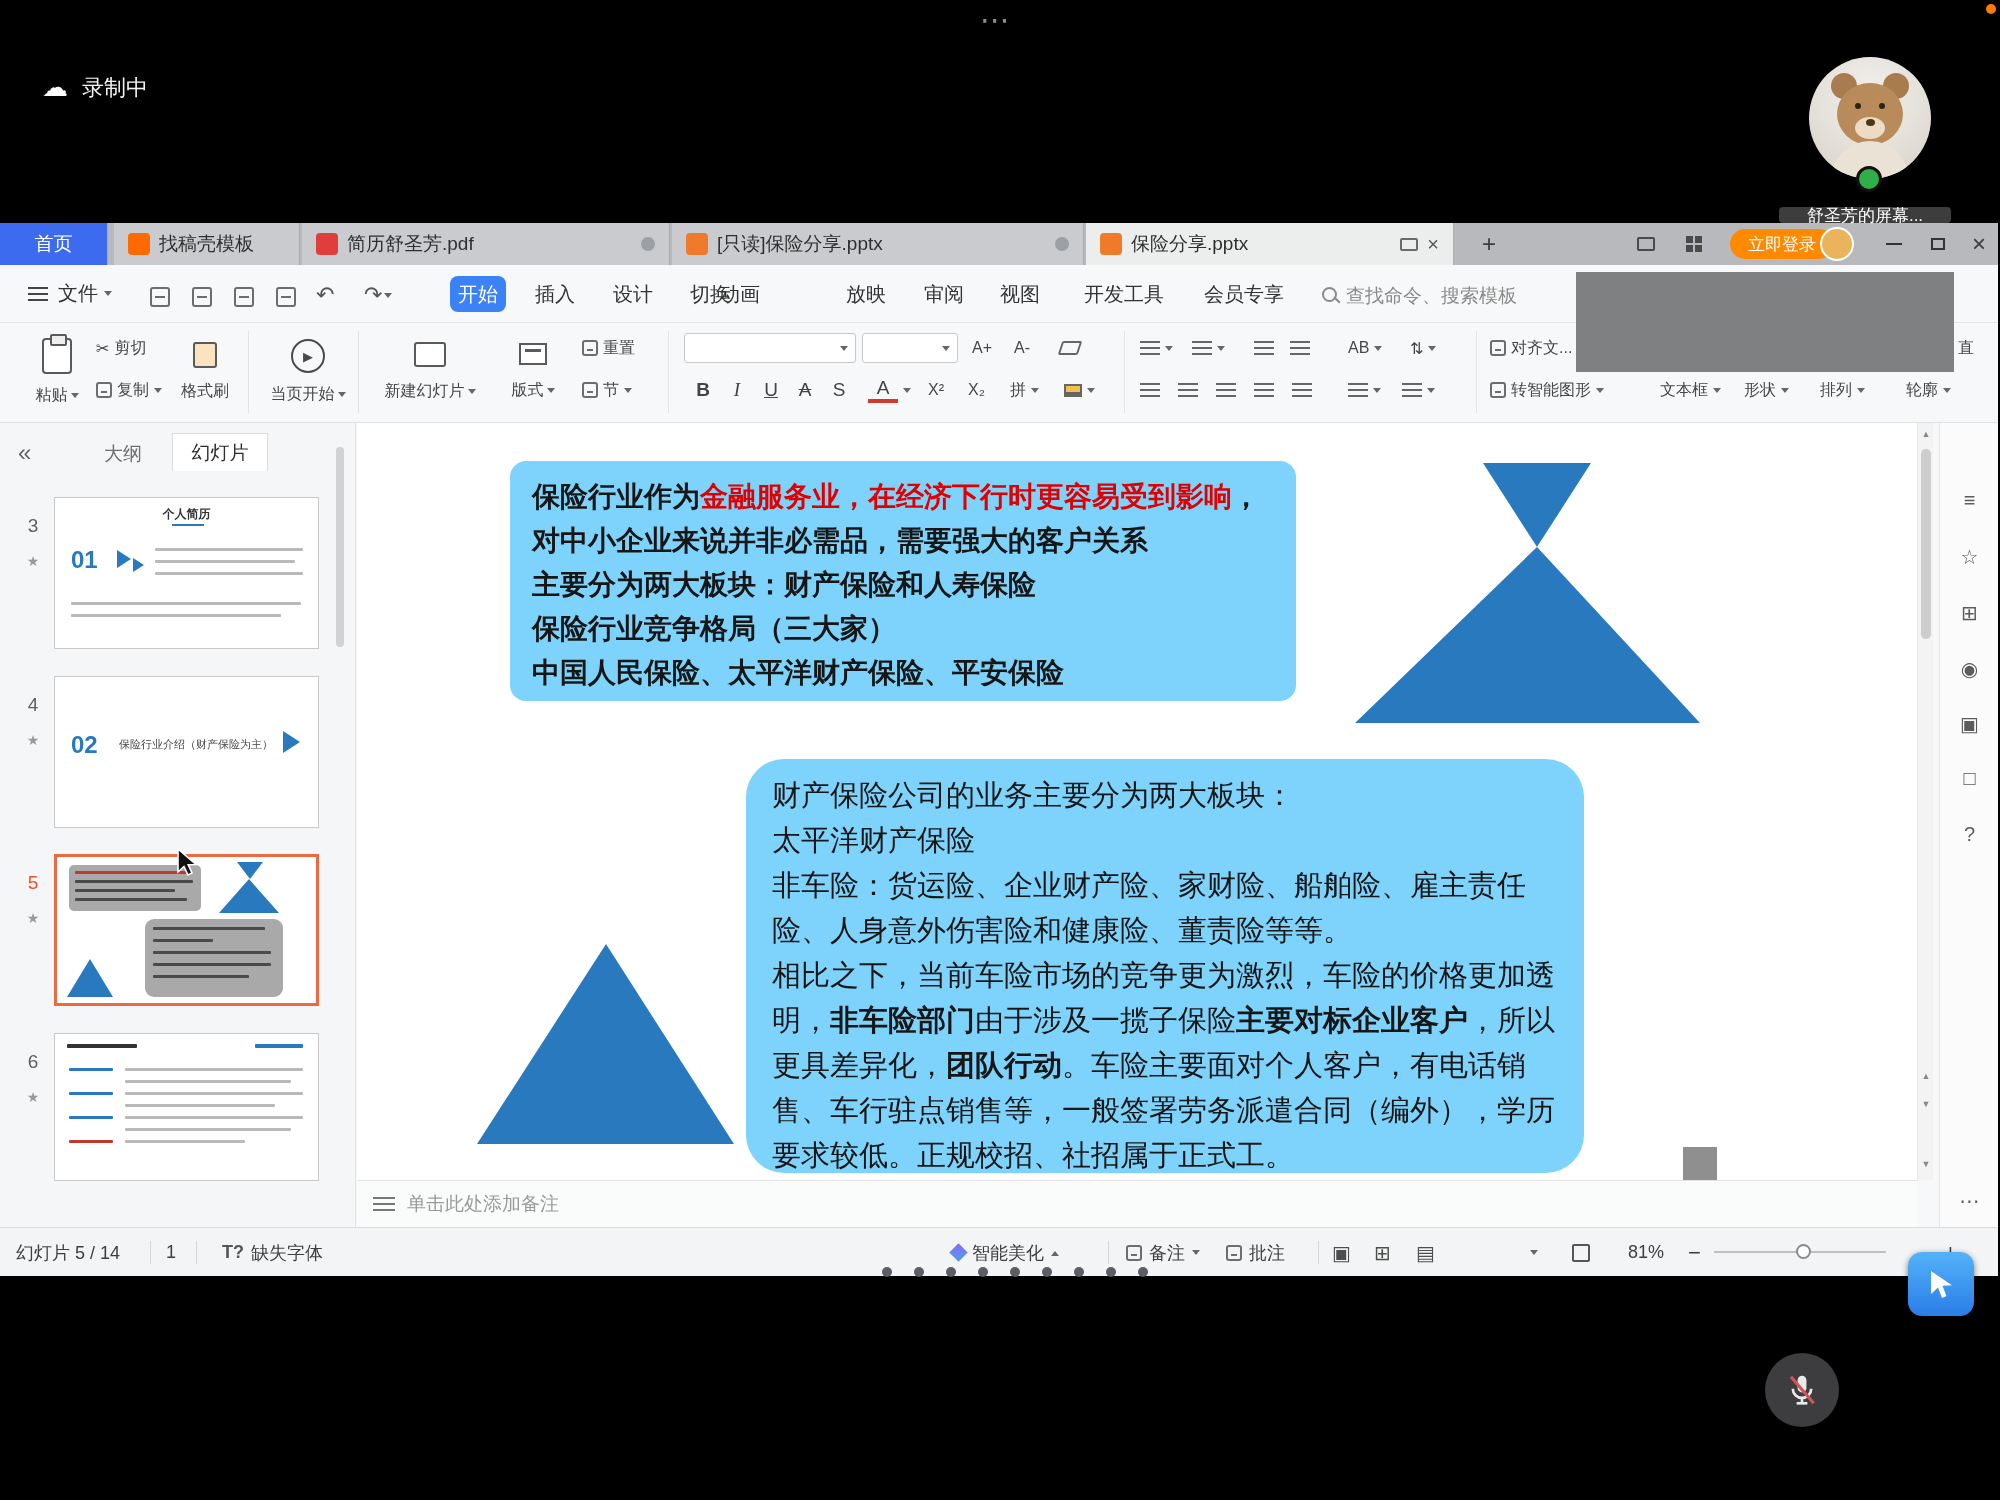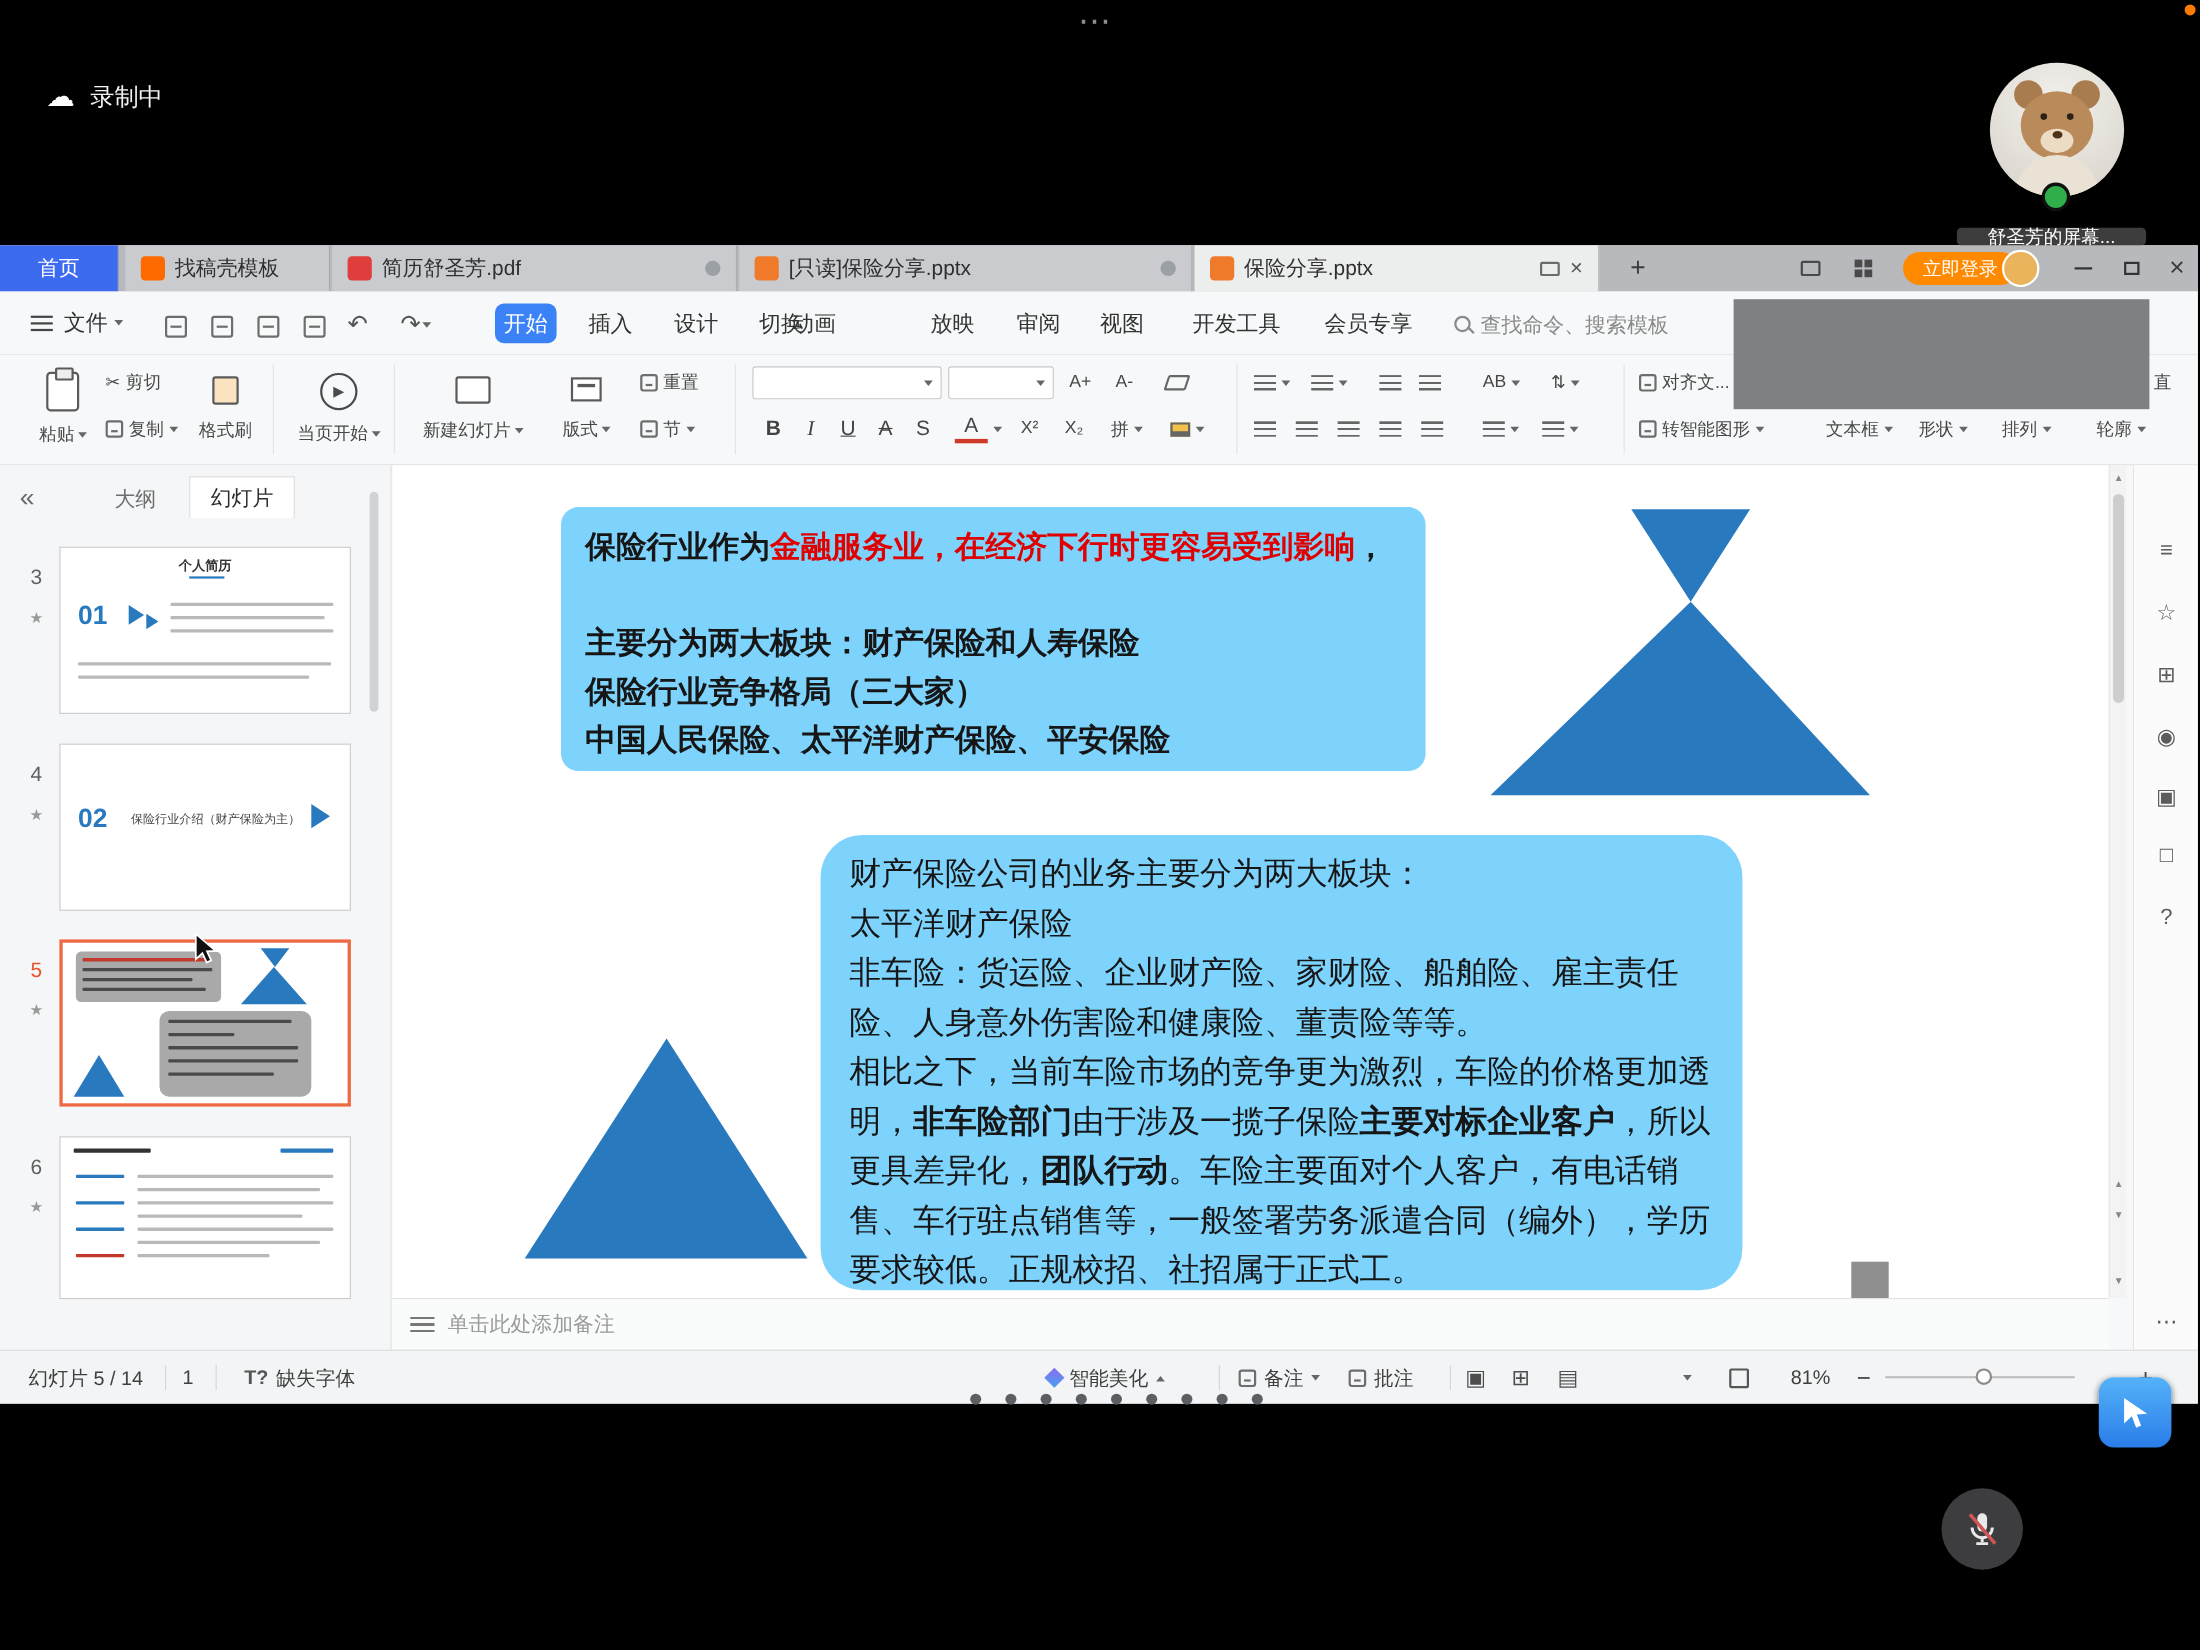--- a/index.html
+++ b/index.html
@@ -489,21 +489,21 @@
 
   <div class="canvas">
     <svg width="1560" height="757" style="position:absolute;left:0;top:0">
       <polygon points="1126,40 1234,40 1180,124" fill="#2979be"></polygon>
       <polygon points="1180,124 998,300 1343,300" fill="#2979be"></polygon>
       <polygon points="249,521 120,721 377,721" fill="#2979be"></polygon>
     </svg>
 
     <div class="sbox" style="left:153px;top:38px;width:786px;height:240px;border-radius:16px;padding:14px 22px;font-size:28px;line-height:44px;font-weight:600">
       <span>保险行业作为</span><span class="red">金融服务业，在经济下行时更容易受到影响</span><span>，</span><br>
-      <br>
+      <span>对中小企业来说并非必需品，需要强大的客户关系</span><br>
       <span>主要分为两大板块：财产保险和人寿保险</span><br>
       <span>保险行业竞争格局（三大家）</span><br>
       <span>中国人民保险、太平洋财产保险、平安保险</span>
     </div>
 
     <div class="sbox" style="left:389px;top:336px;width:838px;height:414px;border-radius:38px;padding:14px 26px;font-size:29px;line-height:45px;font-weight:500">
       <span>财产保险公司的业务主要分为两大板块：</span><br>
       <span>太平洋财产保险</span><br>
       <span>非车险：货运险、企业财产险、家财险、船舶险、雇主责任险、人身意外伤害险和健康险、董责险等等。</span><br>
       <span>相比之下，当前车险市场的竞争更为激烈，车险的价格更加透明，</span><span class="b">非车险部门</span><span>由于涉及一揽子保险</span><span class="b">主要对标企业客户</span><span>，所以更具差异化，</span><span class="b">团队行动</span><span>。车险主要面对个人客户，有电话销售、车行驻点销售等，一般签署劳务派遣合同（编外），学历要求较低。正规校招、社招属于正式工。</span>
@@ -529,21 +529,21 @@
     <div class="railico" style="top:122px">☆</div>
     <div class="railico" style="top:178px">⊞</div>
     <div class="railico" style="top:234px">◉</div>
     <div class="railico" style="top:289px">▣</div>
     <div class="railico" style="top:344px">□</div>
     <div class="railico" style="top:400px">?</div>
     <div class="railico" style="top:766px">⋯</div>
   </div>
 
   <div class="statusbar">
-    <div class="sitem" style="left:26px">幻灯片 5 / 14</div>
+    <div class="sitem" style="left:16px">幻灯片 5 / 14</div>
     <div class="ssep" style="left:150px"></div>
     <div class="sitem" style="left:166px">1</div>
     <div class="ssep" style="left:196px"></div>
     <div class="sitem" style="left:222px">
       <span style="font-weight:bold;color:#555">T?</span>
       <span>缺失字体</span>
     </div>
     <div class="sitem" style="left:952px">
       <span class="diam"></span>
       <span>智能美化</span>

